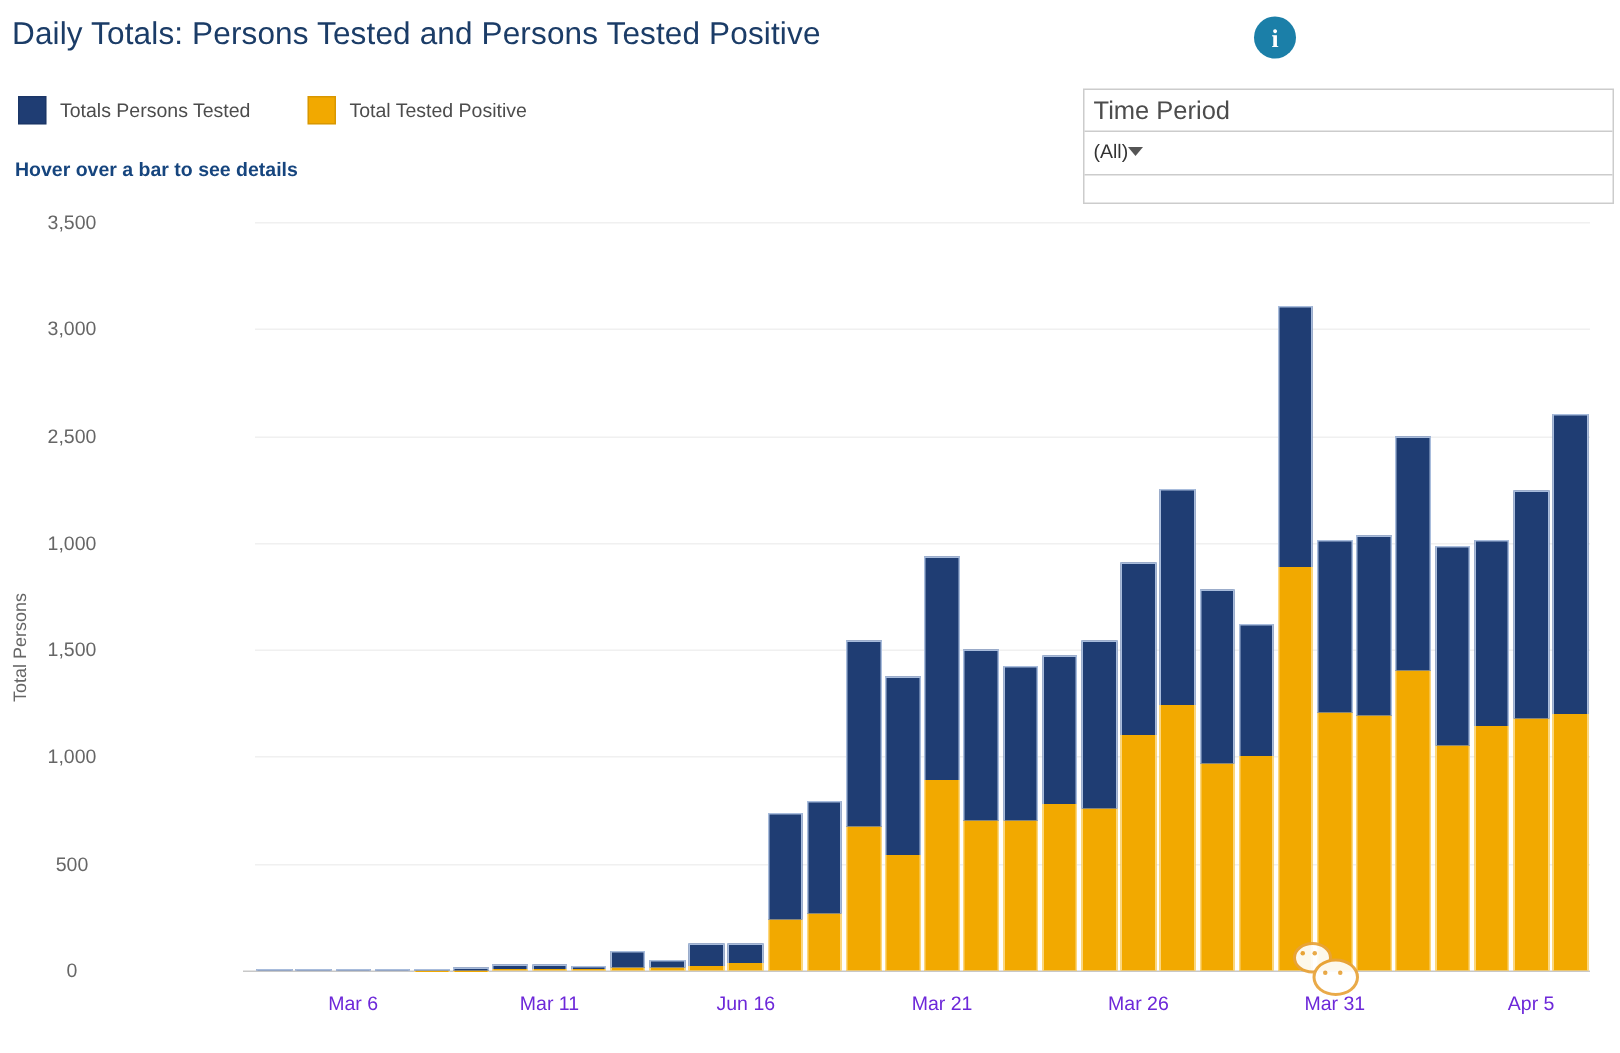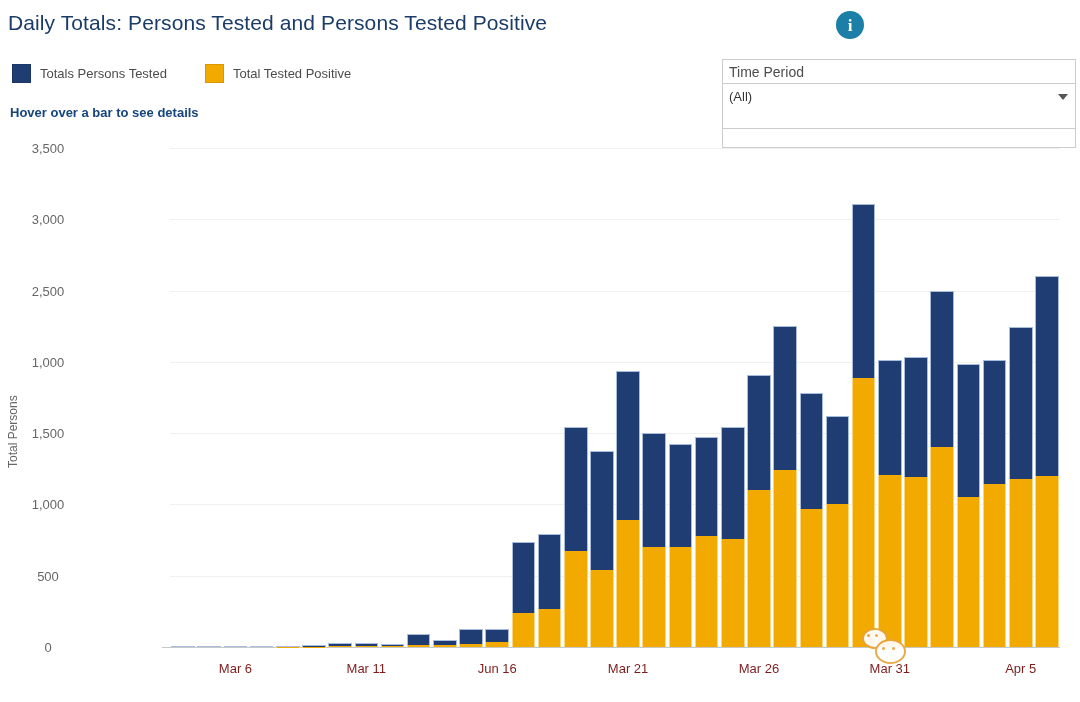--- a/index.html
+++ b/index.html
@@ -37,26 +37,26 @@
   #hover-hint{
     position:absolute;left:10px;top:105px;
     font-size:13px;font-weight:bold;color:#16457e;white-space:nowrap;
   }
   
   #time-filter{
     position:absolute;left:722px;top:59px;width:354px;
     border:1px solid #cccccc;background:#ffffff;box-sizing:border-box;
   }
   #filter-title{
-    font-size:14px;color:#4c4c4c;padding:4px 6px 3px 6px;
+    font-size:17px;color:#4c4c4c;padding:4px 6px 3px 6px;
     border-bottom:1px solid #cccccc;
   }
   #filter-select{
-    display:flex;align-items:center;justify-content:space-between;
-    padding:5px 7px 24px 6px;border-bottom:1px solid #cccccc;cursor:pointer;
+    display:flex;align-items:center;
+    padding:5px 7px 8px 6px;border-bottom:1px solid #cccccc;cursor:pointer;
   }
   #filter-value{font-size:13px;color:#333333;}
   .caret{
     width:0;height:0;border-left:5px solid transparent;border-right:5px solid transparent;
     border-top:6px solid #555555;
   }
   #filter-blank{height:18px;}
   
   #chart{position:absolute;left:0;top:135px;width:1080px;height:567px;}
   #axis-y-title{
@@ -72,21 +72,21 @@
   #plot{
     position:absolute;left:170px;top:0;width:890px;height:567px;
   }
   .gridline{position:absolute;left:0;width:890px;height:1px;background:#f0f0f0;}
   #baseline{position:absolute;left:-8px;width:898px;height:1px;background:#c8c8c8;}
   .bar-group{position:absolute;bottom:0;}
   .seg{position:absolute;left:0;width:100%;box-sizing:border-box;}
   .seg-pos{background:#f2a900;border-left:1px solid #fcd77f;border-right:1px solid #fcd77f;}
   .seg-tested{background:#1f3d73;border:1px solid #a8bcdc;border-bottom:none;}
   .xtick{
-    position:absolute;font-size:13px;color:#7f1d1d;
+    position:absolute;font-size:13px;color:#6d28d9;
     transform:translateX(-50%);white-space:nowrap;
   }
   
   #watermark{
     position:absolute;left:862px;top:628px;
     display:flex;align-items:center;pointer-events:none;opacity:.92;
   }
   #wm-bubbles{position:relative;width:46px;height:34px;margin-right:6px;}
   #wm-bubbles .b1,#wm-bubbles .b2{
     position:absolute;border-radius:50%;background:#ffffff;border:2px solid #e8a33a;

